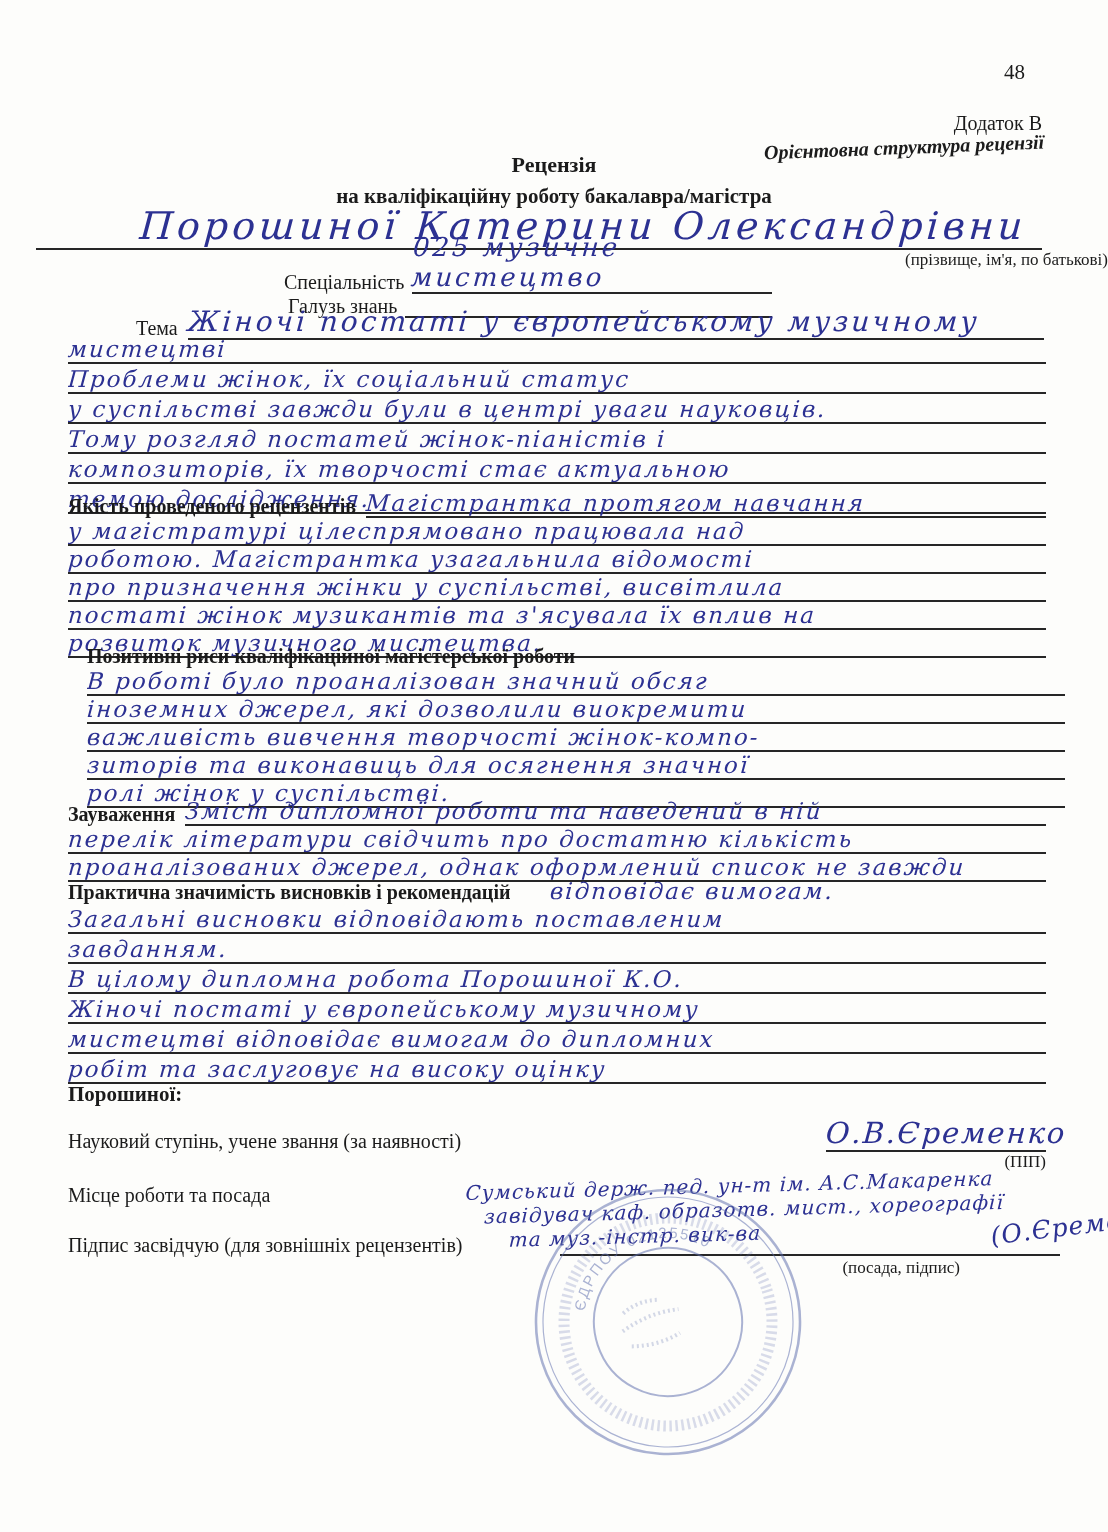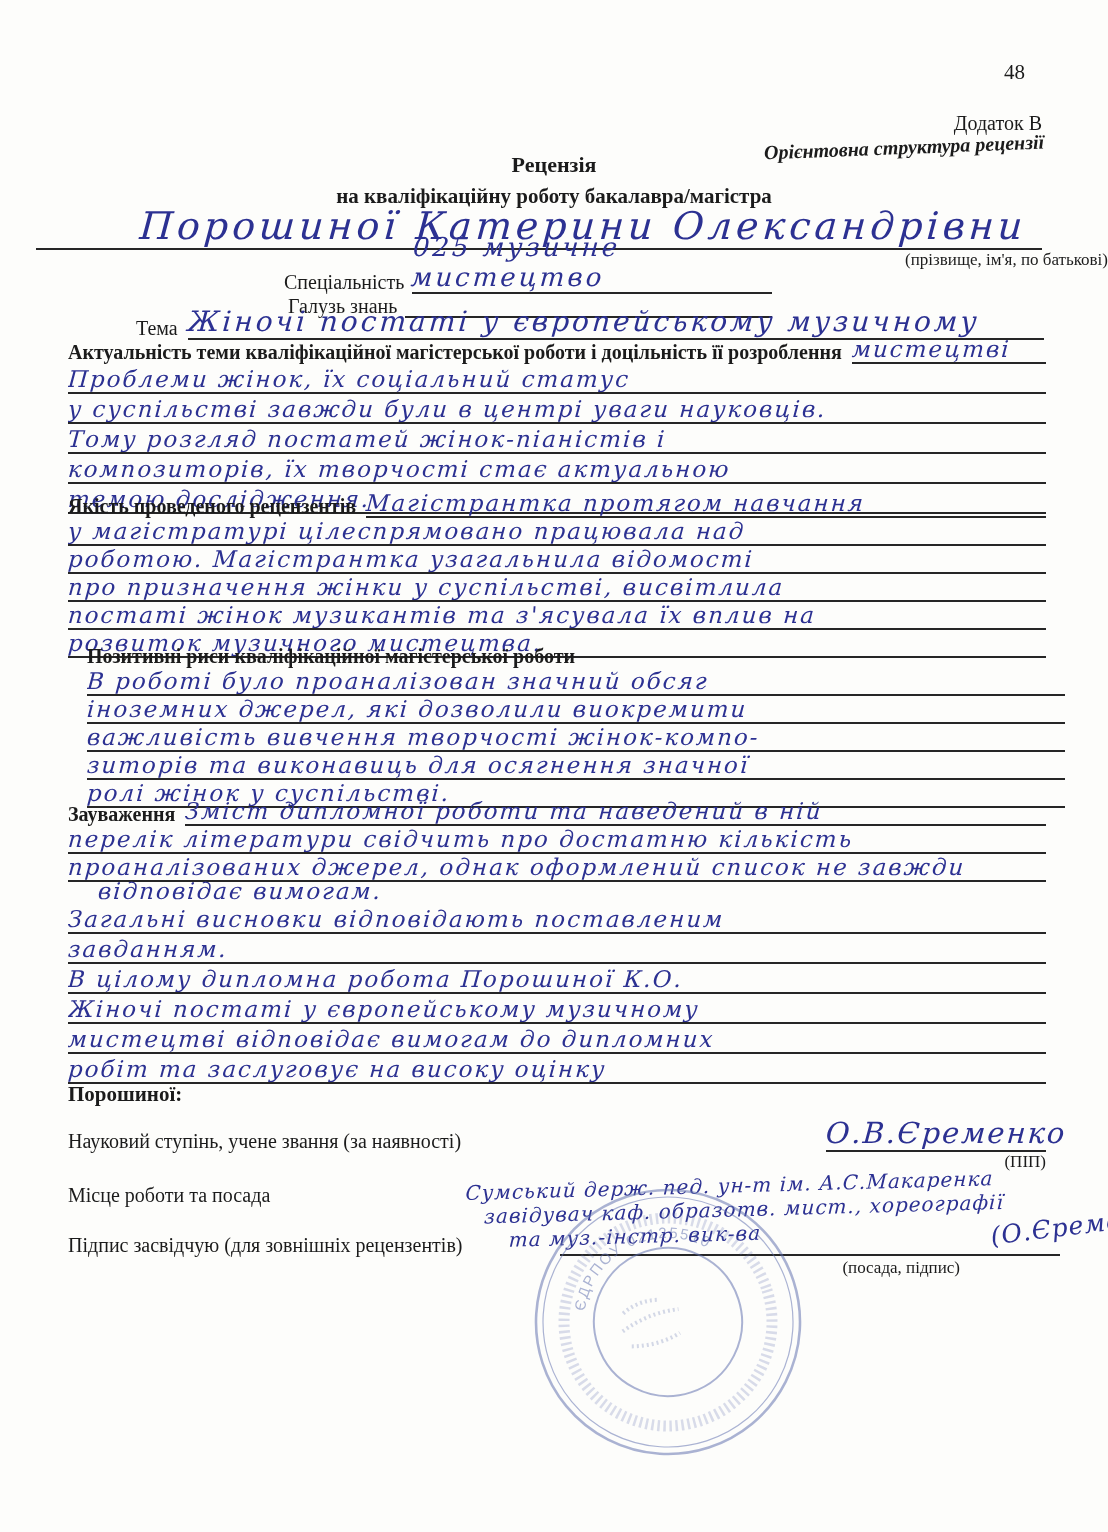--- a/index.html
+++ b/index.html
@@ -56,21 +56,20 @@
 
   <div class="abs row" style="left:136px;top:306px;width:908px;height:34px;">
     <span class="lbl" style="white-space:nowrap;">Тема</span>
     <span class="rule" style="flex:1;margin-left:10px;height:34px;display:flex;align-items:flex-end;">
       <span class="hand hand-lg">Жіночі постаті у європейському музичному</span>
     </span>
   </div>
 
   <div class="sec" style="top:336px;">
     <div class="seclabel" style="height:28px;">
-      <span class="lbl b">Актуальність теми кваліфікаційної магістерської роботи і доцільність її розроблення</span>
       <span class="rule" style="flex:1;display:flex;align-items:flex-end;">
         <span class="hand hand-md">мистецтві</span>
       </span>
     </div>
     <div class="hrow rule" style="height:28px;">
         <span class="hand hand-md">Проблеми жінок, їх соціальний статус</span>
       </div>
     <div class="hrow rule" style="height:28px;">
         <span class="hand hand-md">у суспільстві завжди були в центрі уваги науковців.</span>
       </div>
@@ -140,20 +139,21 @@
     <div class="hrow rule" style="height:26px;">
         <span class="hand hand-md">перелік літератури свідчить про достатню кількість</span>
       </div>
     <div class="hrow rule" style="height:26px;">
         <span class="hand hand-md">проаналізованих джерел, однак оформлений список не завжди</span>
       </div>
   </div>
 
   <div class="sec" style="top:878px;">
     <div class="seclabel" style="height:26px;">
+      <span class="lbl b">Практична значимість висновків і рекомендацій</span>
       <span class="hand hand-md" style="margin-left:30px;">відповідає вимогам.</span>
     </div>
     <div class="hrow rule" style="height:28px;">
         <span class="hand hand-md">Загальні висновки відповідають поставленим</span>
       </div>
     <div class="hrow rule" style="height:28px;">
         <span class="hand hand-md">завданням.</span>
       </div>
     <div class="hrow rule" style="height:28px;">
         <span class="hand hand-md">В цілому дипломна робота Порошиної К.О.</span>

